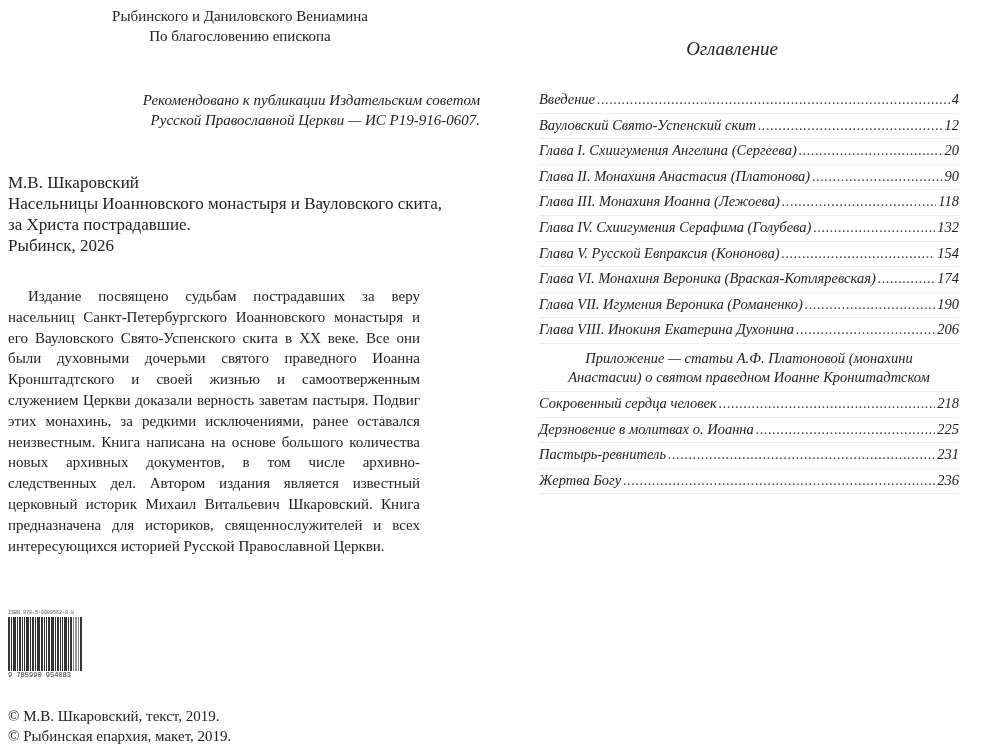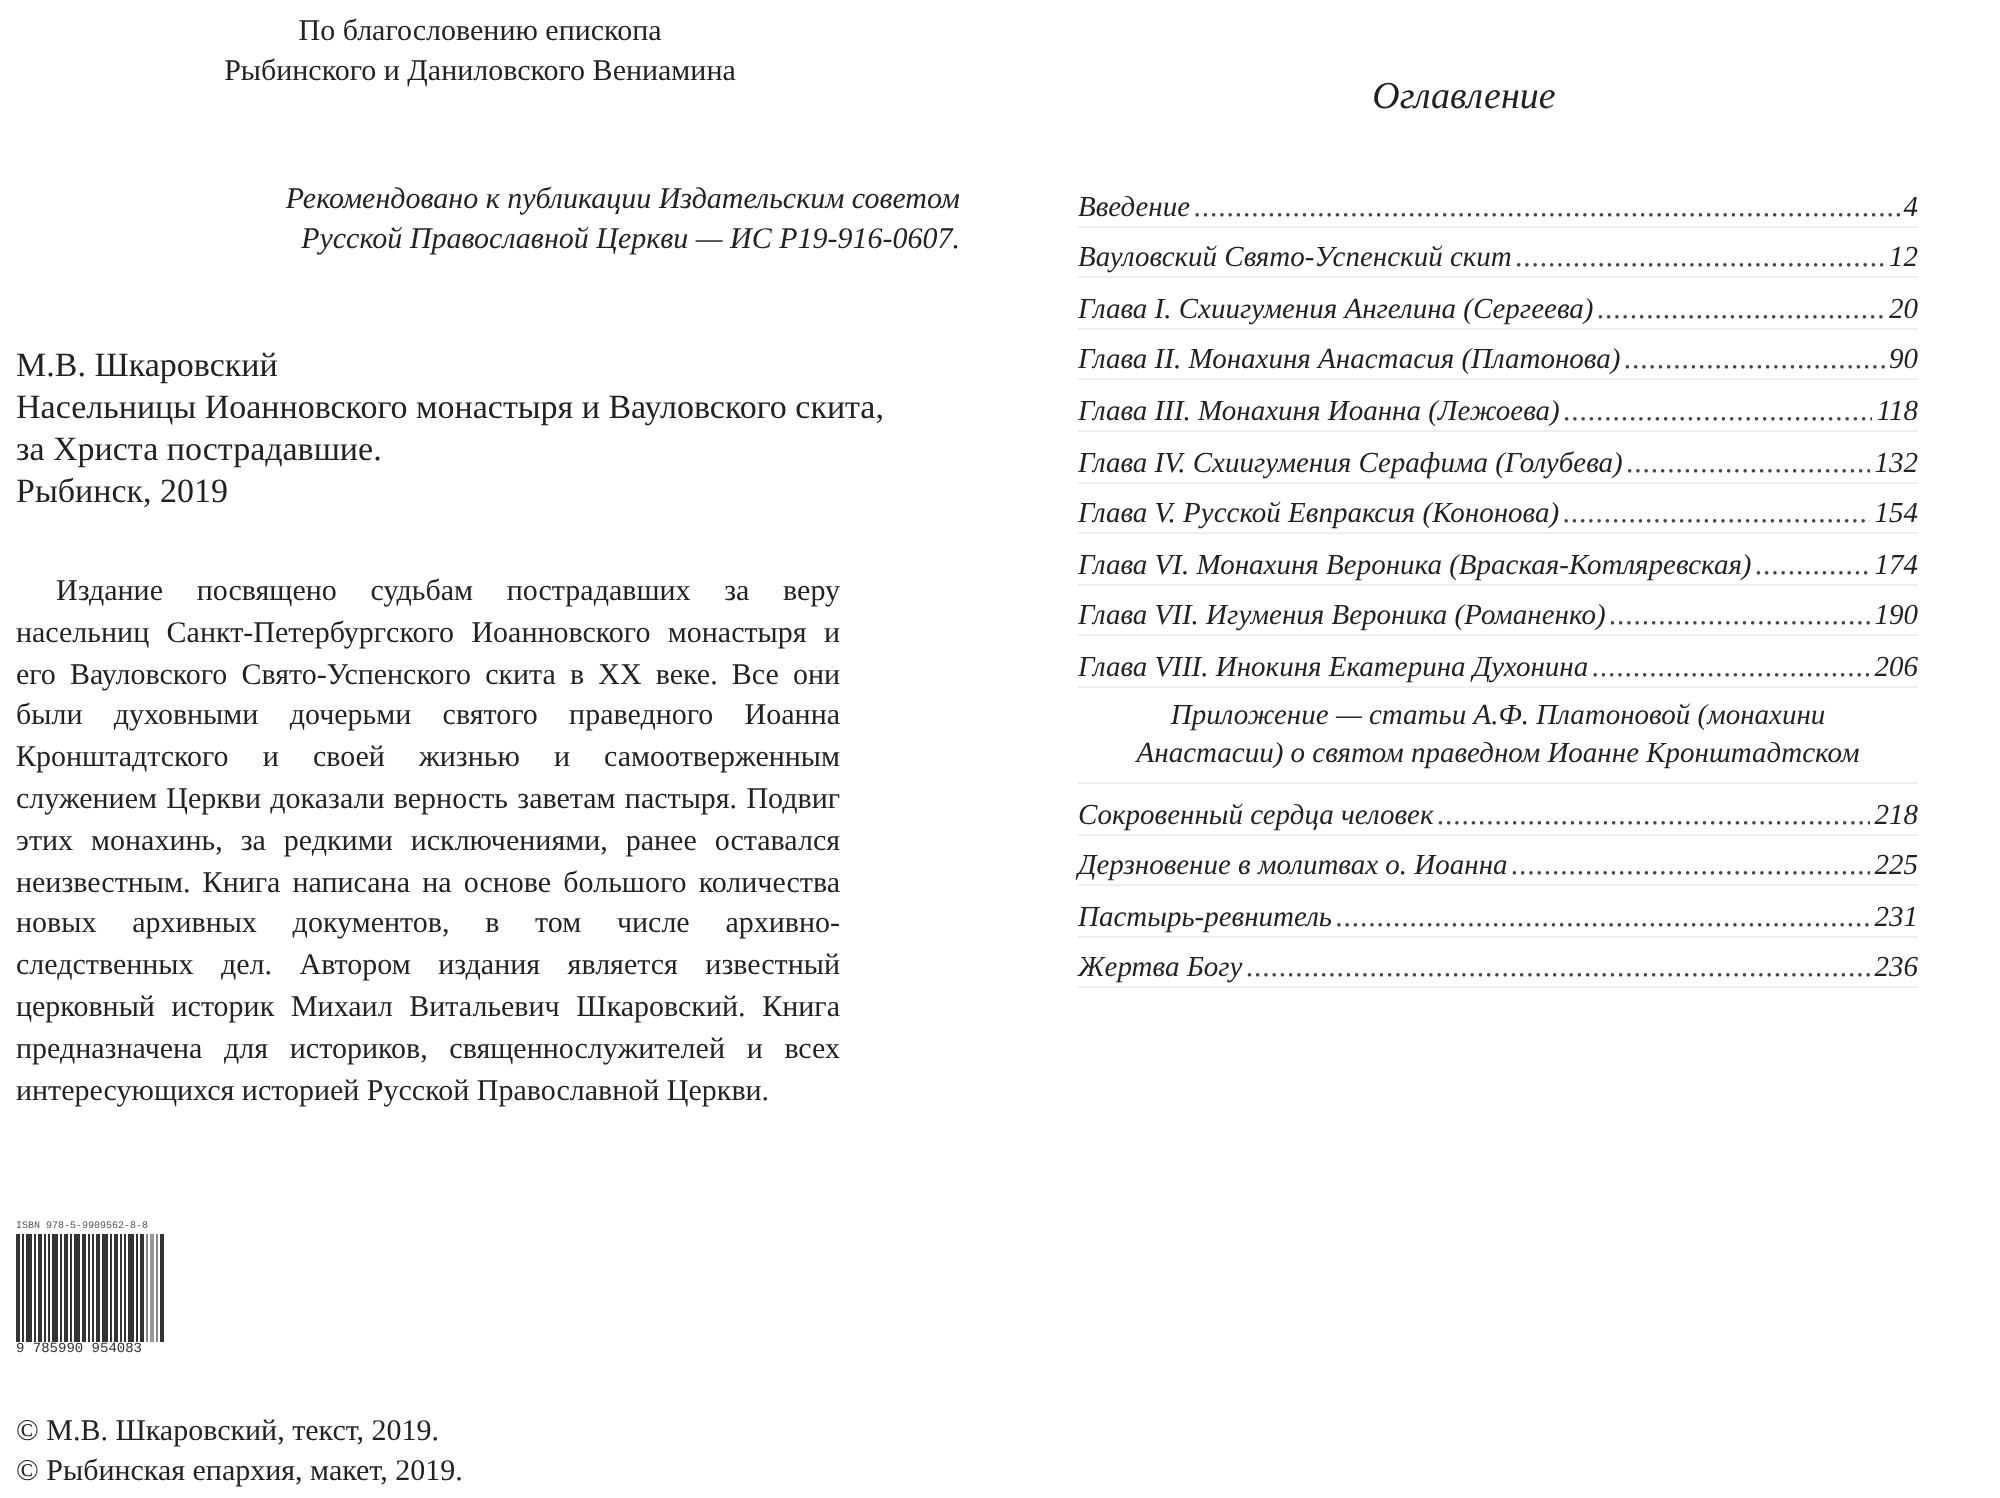--- a/index.html
+++ b/index.html
@@ -17,48 +17,48 @@
               text-align:justify; }
   .abstract p { margin:0; text-indent:20px; }
   .barcode { position:absolute; top:610px; left:8px; width:80px; height:72px; }
   .barcode .isbn-top { font-family:"Liberation Mono",monospace; font-size:5px; color:#555; height:7px; line-height:7px; white-space:nowrap; }
   .barcode .bars { height:54px; display:flex; align-items:stretch; }
   .barcode .bars span { display:block; background:#333; margin-right:1px; }
   .barcode .isbn-bottom { font-family:"Liberation Mono",monospace; font-size:7px; color:#333; line-height:9px; white-space:nowrap; }
   .copyright { position:absolute; top:706px; left:8px; font-size:15px; line-height:20px; }
   .toc-title { position:absolute; top:10px; left:0; width:480px; text-align:center; font-style:italic; font-size:19px; }
   .toc { position:absolute; top:60px; left:47px; width:420px; }
-  .toc-row { display:flex; align-items:flex-end; font-style:italic; font-size:14.5px; height:25.6px;
+  .toc-row { display:flex; align-items:flex-start; font-style:italic; font-size:14.5px; height:25.6px;
              border-bottom:1px solid #eeeeee; box-sizing:border-box; padding-top:3px; }
   .toc-row .lbl { white-space:nowrap; }
   .toc-row .dots { flex:1; overflow:hidden; white-space:nowrap; margin:0 2px; color:#444; }
   .toc-row .dots::after { content:"..................................................................................................................................................................................................................."; letter-spacing:0.5px; }
   .toc-row .pg { white-space:nowrap; }
   .toc-appendix { font-style:italic; font-size:14.5px; text-align:center; line-height:19px; padding:5px 0 4px 0;
                   border-bottom:1px solid #eeeeee; }
 </style>
 </head>
 <body>
 
 <div class="page left">
   <div class="blessing">
+    <div>Рыбинского и Даниловского Вениамина</div>
     <div>По благословению епископа</div>
-    <div>Рыбинского и Даниловского Вениамина</div>
   </div>
 
   <div class="recommend">
     <div>Рекомендовано к публикации Издательским советом</div>
     <div>Русской Православной Церкви — ИС Р19-916-0607.</div>
   </div>
 
   <div class="biblio">
     <div>М.В. Шкаровский</div>
     <div>Насельницы Иоанновского монастыря и Вауловского скита,</div>
     <div>за Христа пострадавшие.</div>
-    <div>Рыбинск, 2019</div>
+    <div>Рыбинск, 2026</div>
   </div>
 
   <div class="abstract">
     <p>Издание посвящено судьбам пострадавших за веру насельниц Санкт-Петербургского Иоанновского монастыря и его Вауловского Свято-Успенского скита в XX веке. Все они были духовными дочерьми святого праведного Иоанна Кронштадтского и своей жизнью и самоотверженным служением Церкви доказали верность заветам пастыря. Подвиг этих монахинь, за редкими исключениями, ранее оставался неизвестным. Книга написана на основе большого количества новых архивных документов, в том числе архивно-следственных дел. Автором издания является известный церковный историк Михаил Витальевич Шкаровский. Книга предназначена для историков, священнослужителей и всех интересующихся историей Русской Православной Церкви.</p>
   </div>
 
   <div class="barcode">
     <div class="isbn-top">ISBN 978-5-9909562-8-8</div>
     <div class="bars">
       <span style="width:2px"></span>

